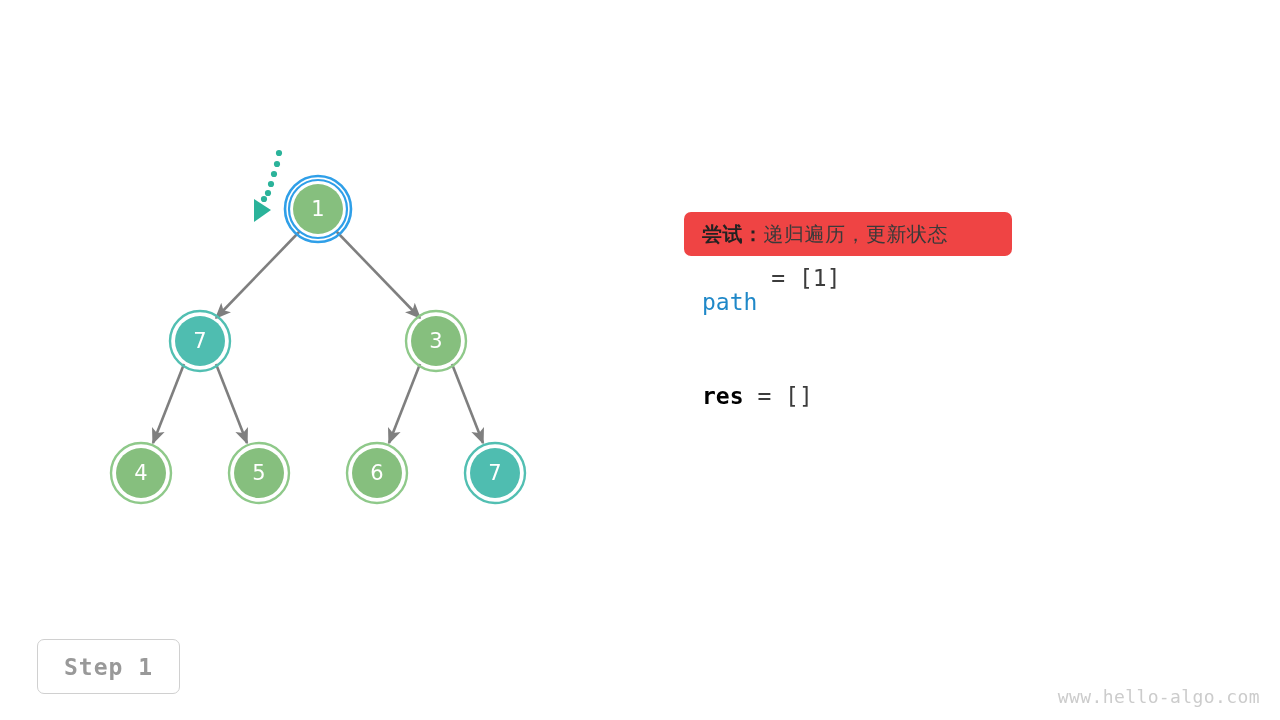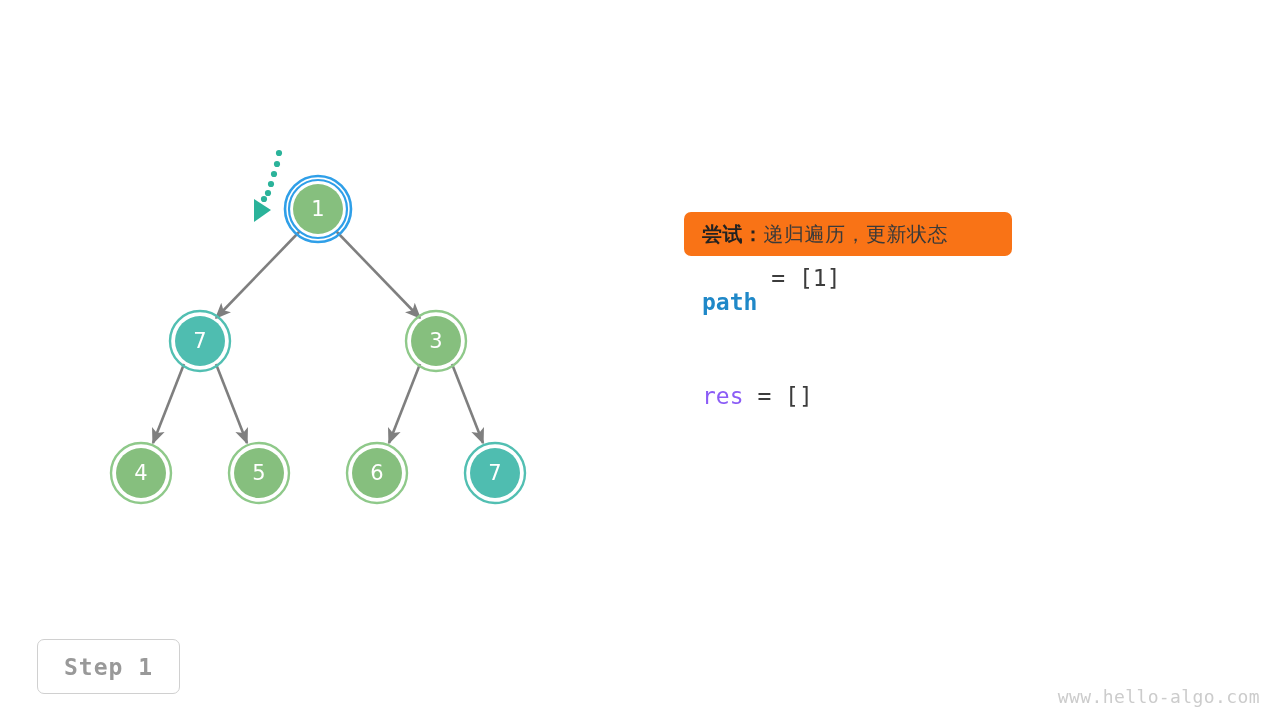--- a/index.html
+++ b/index.html
@@ -41,21 +41,21 @@
   }
   .panel-row {
     height: 44px;
     display: flex;
     align-items: center;
     box-sizing: border-box;
     padding-left: 18px;
     width: 328px;
   }
   .panel-row.highlight {
-    background: #f97316;
+    background: #ef4444;
     border-radius: 7px;
     text-align: center;
   }
   .cn-text {
     font-family: "DejaVu Sans", "Liberation Sans", sans-serif;
     font-size: 20px;
     color: #3a3a3a;
     white-space: nowrap;
     letter-spacing: 0.5px;
   }
@@ -68,26 +68,26 @@
     height: 44px;
     display: flex;
     align-items: center;
     padding-left: 18px;
     font-family: "DejaVu Sans Mono", "Liberation Mono", monospace;
     font-size: 23px;
     white-space: pre;
   }
   .var-path {
     color: #1f88c8;
+    font-weight: 400;
+    margin-top: 48px;
+  }
+  .var-res {
+    color: #000000;
     font-weight: 700;
-    margin-top: 48px;
-  }
-  .var-res {
-    color: #8b5cf6;
-    font-weight: 400;
   }
   .code-val {
     color: #3c3c3c;
     font-weight: 400;
   }
   .spacer-row { height: 74px; }
 
   
   .step-badge {
     position: absolute;

